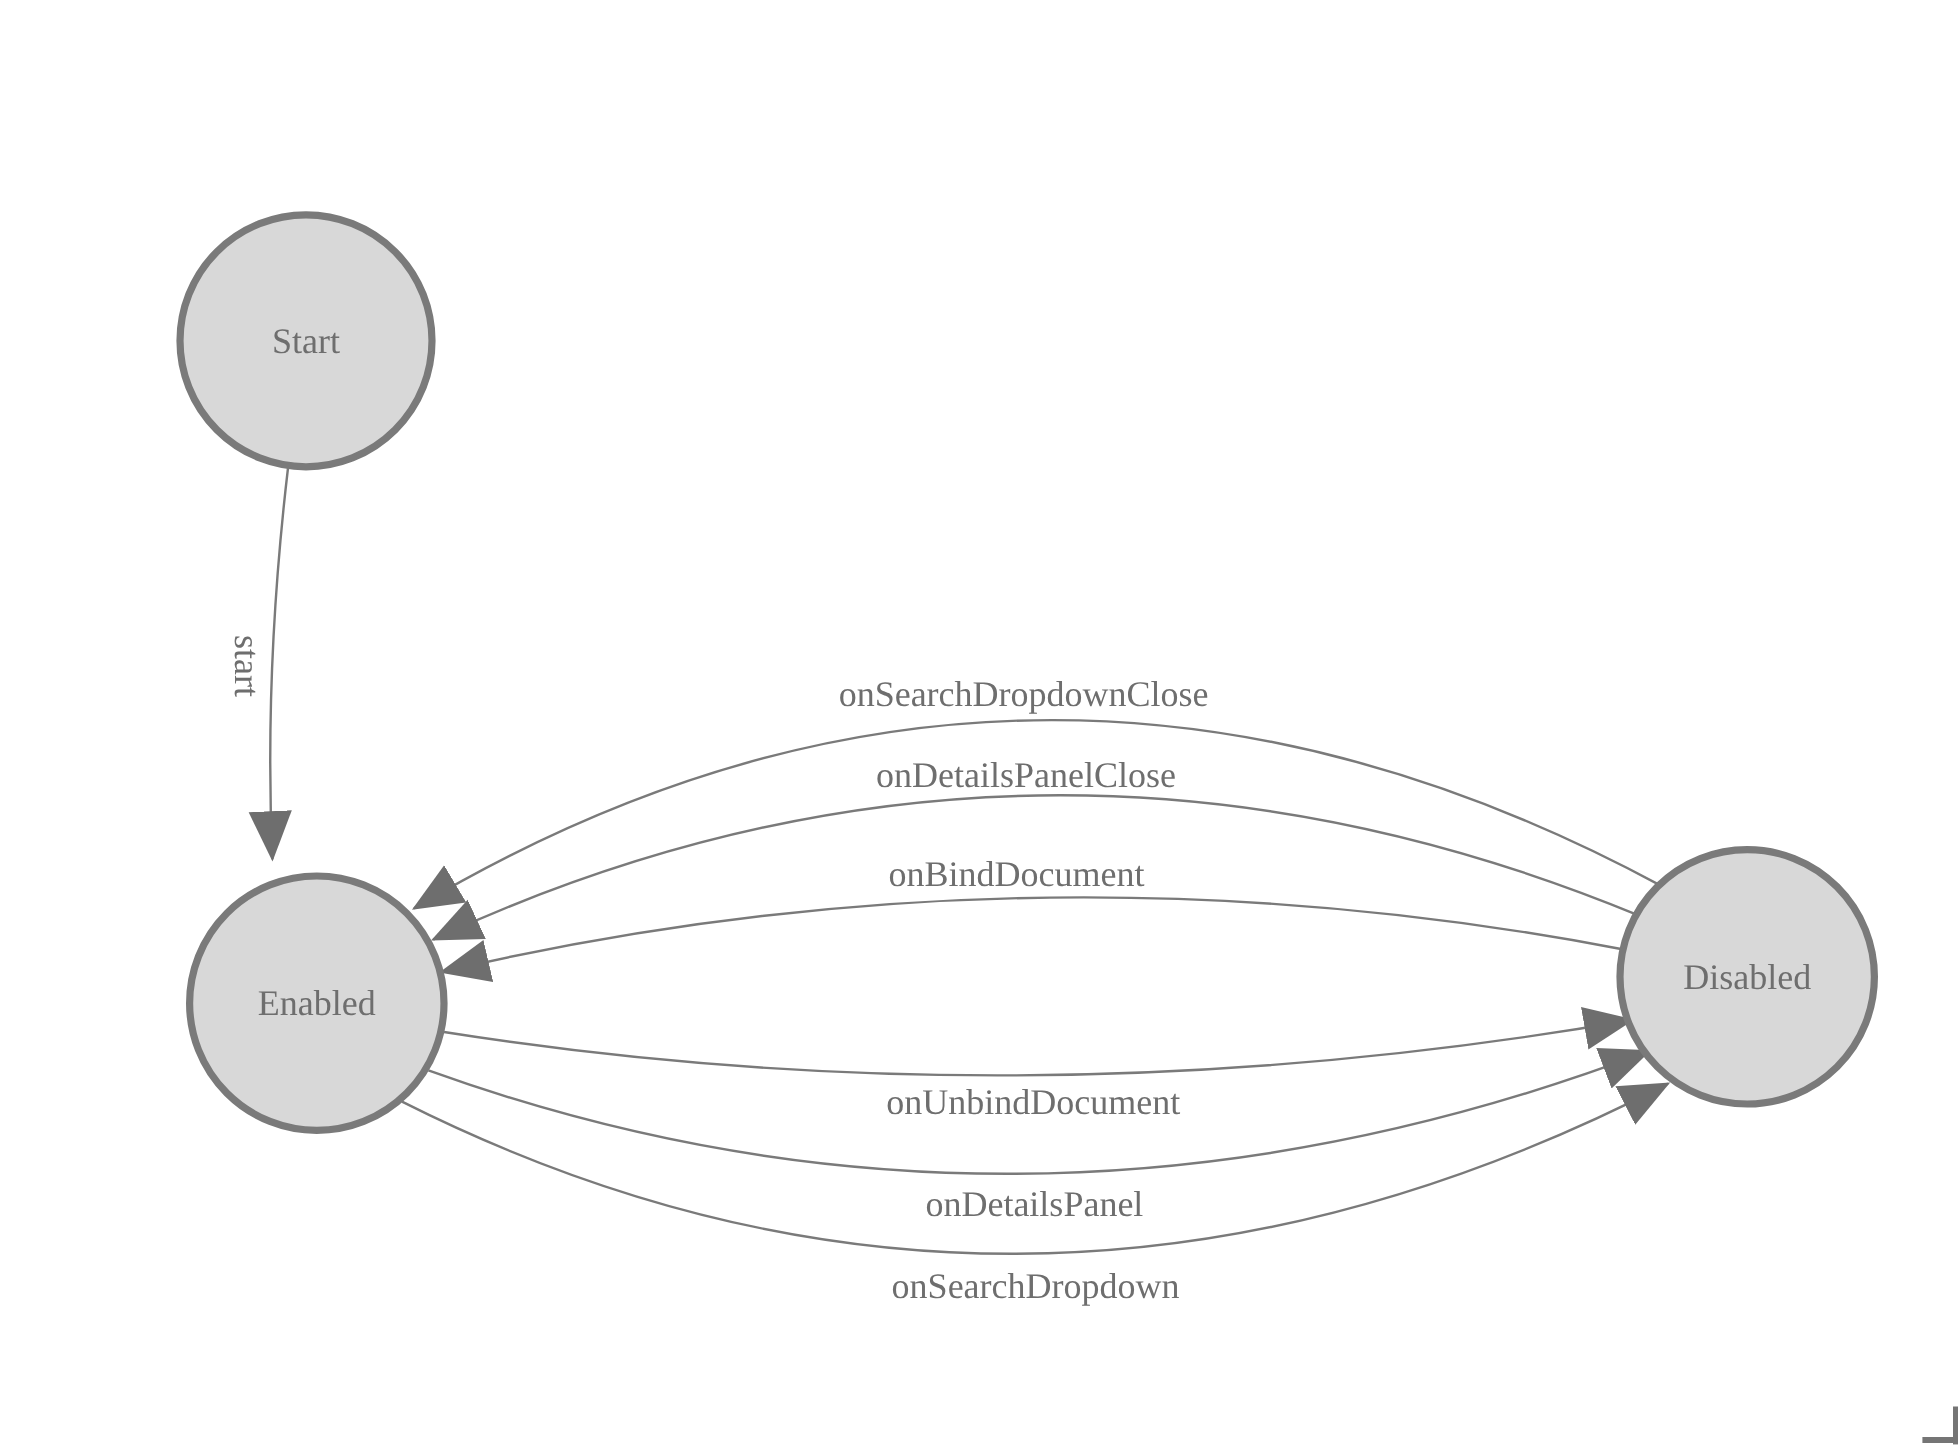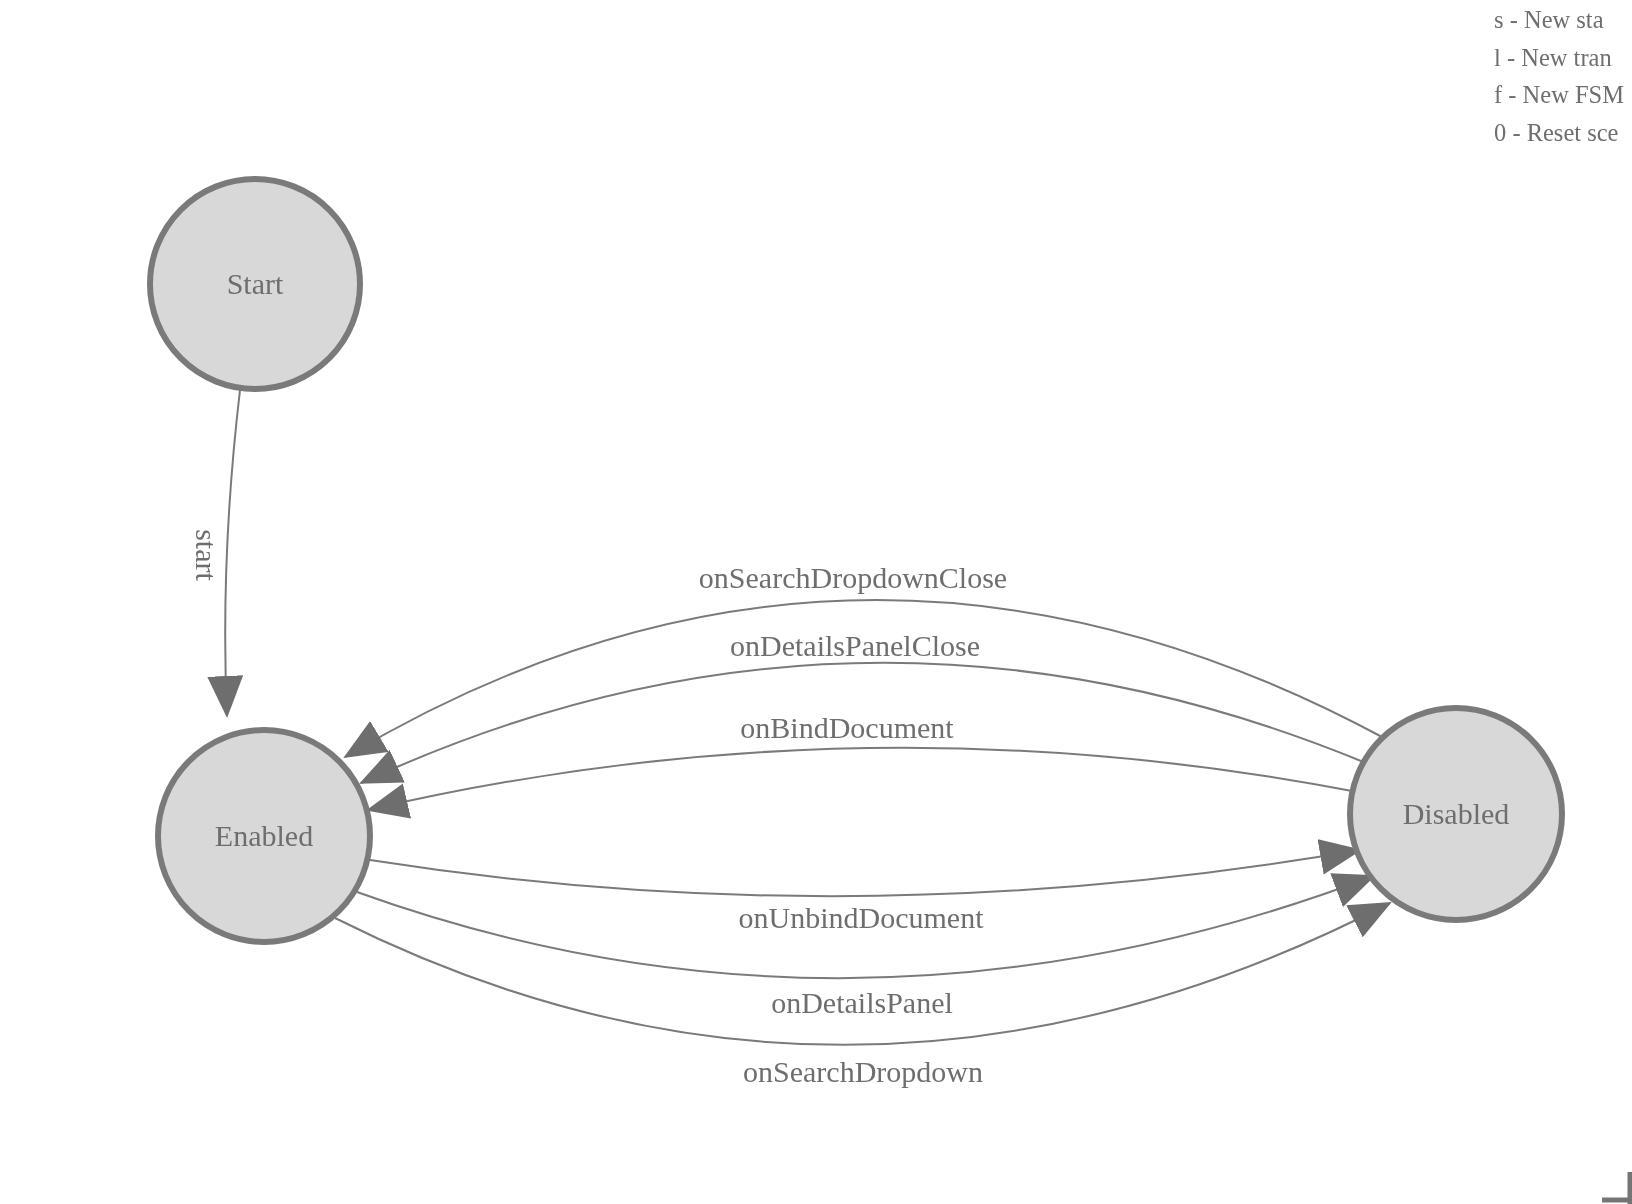--- a/index.html
+++ b/index.html
@@ -96,20 +96,14 @@
     <text class="edge-label" x="855" y="656">onDetailsPanelClose</text>
     <text class="edge-label" x="847" y="738">onBindDocument</text>
 
     <text class="edge-label" x="861" y="928">onUnbindDocument</text>
     <text class="edge-label" x="862" y="1013">onDetailsPanel</text>
     <text class="edge-label" x="863" y="1082">onSearchDropdown</text>
 
     <path class="corner" d="M 1630,1172 L 1630,1204 M 1602,1200 L 1632,1200"></path>
   </svg>
 
-  <div class="legend">
-    <div>s - New sta</div>
-    <div>l - New tran</div>
-    <div>f - New FSM</div>
-    <div>0 - Reset sce</div>
-  </div>
 
 </div>
 
 </body></html>

